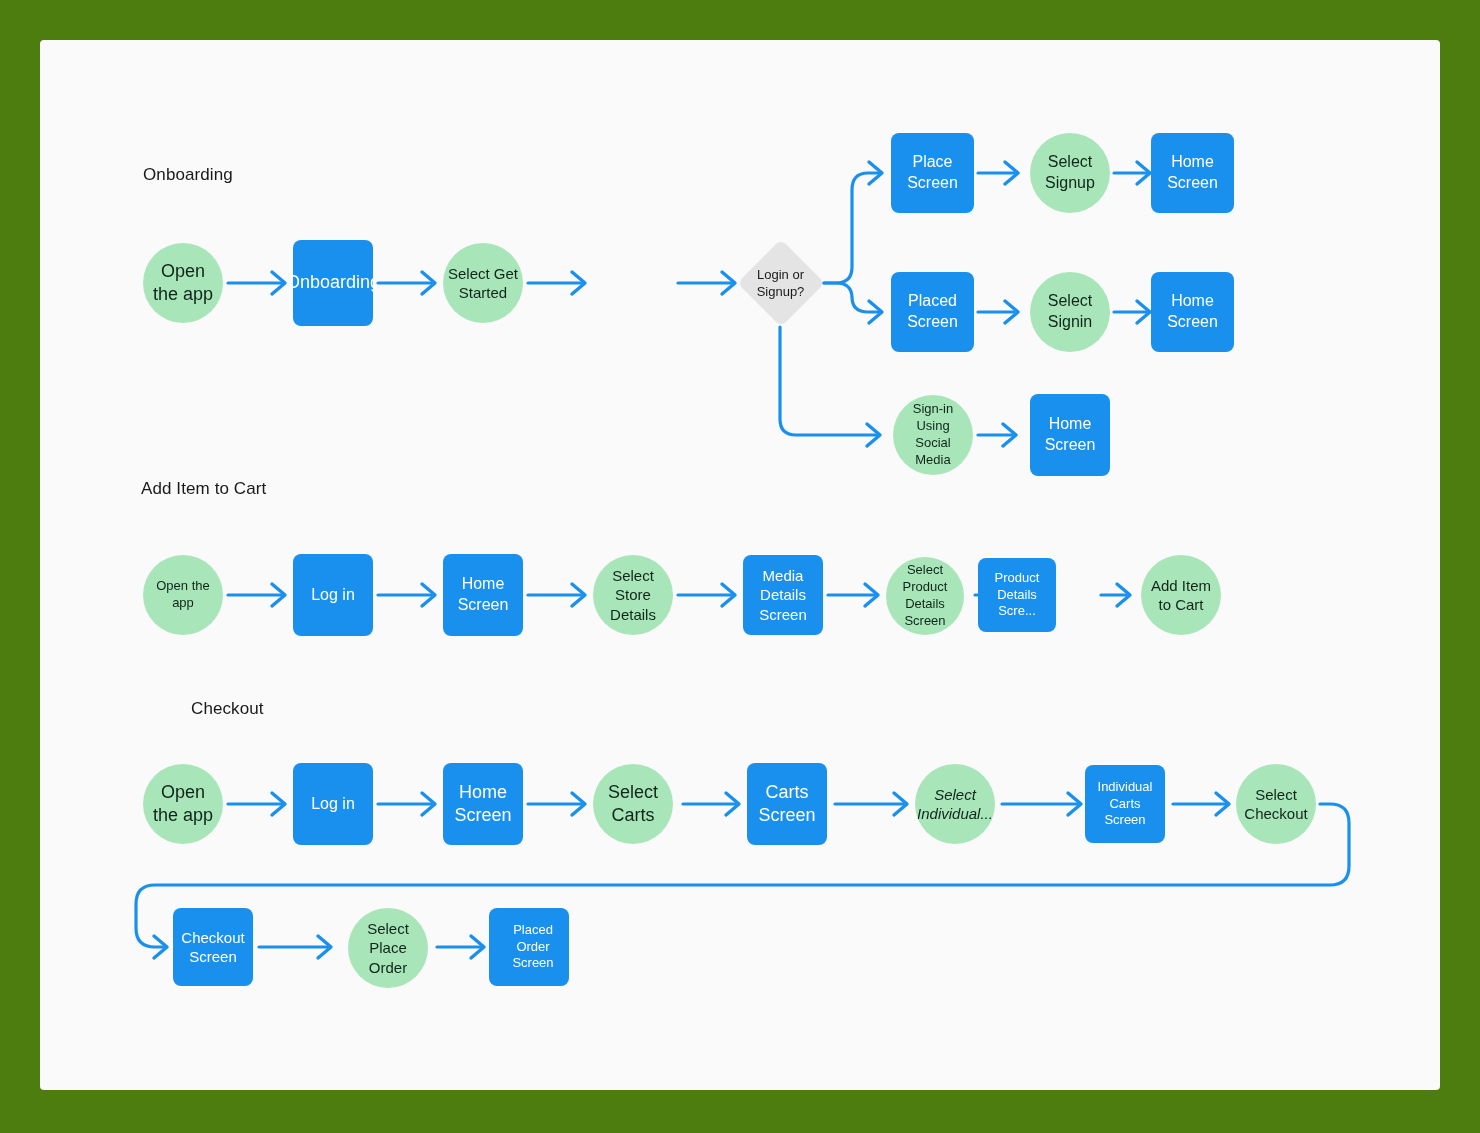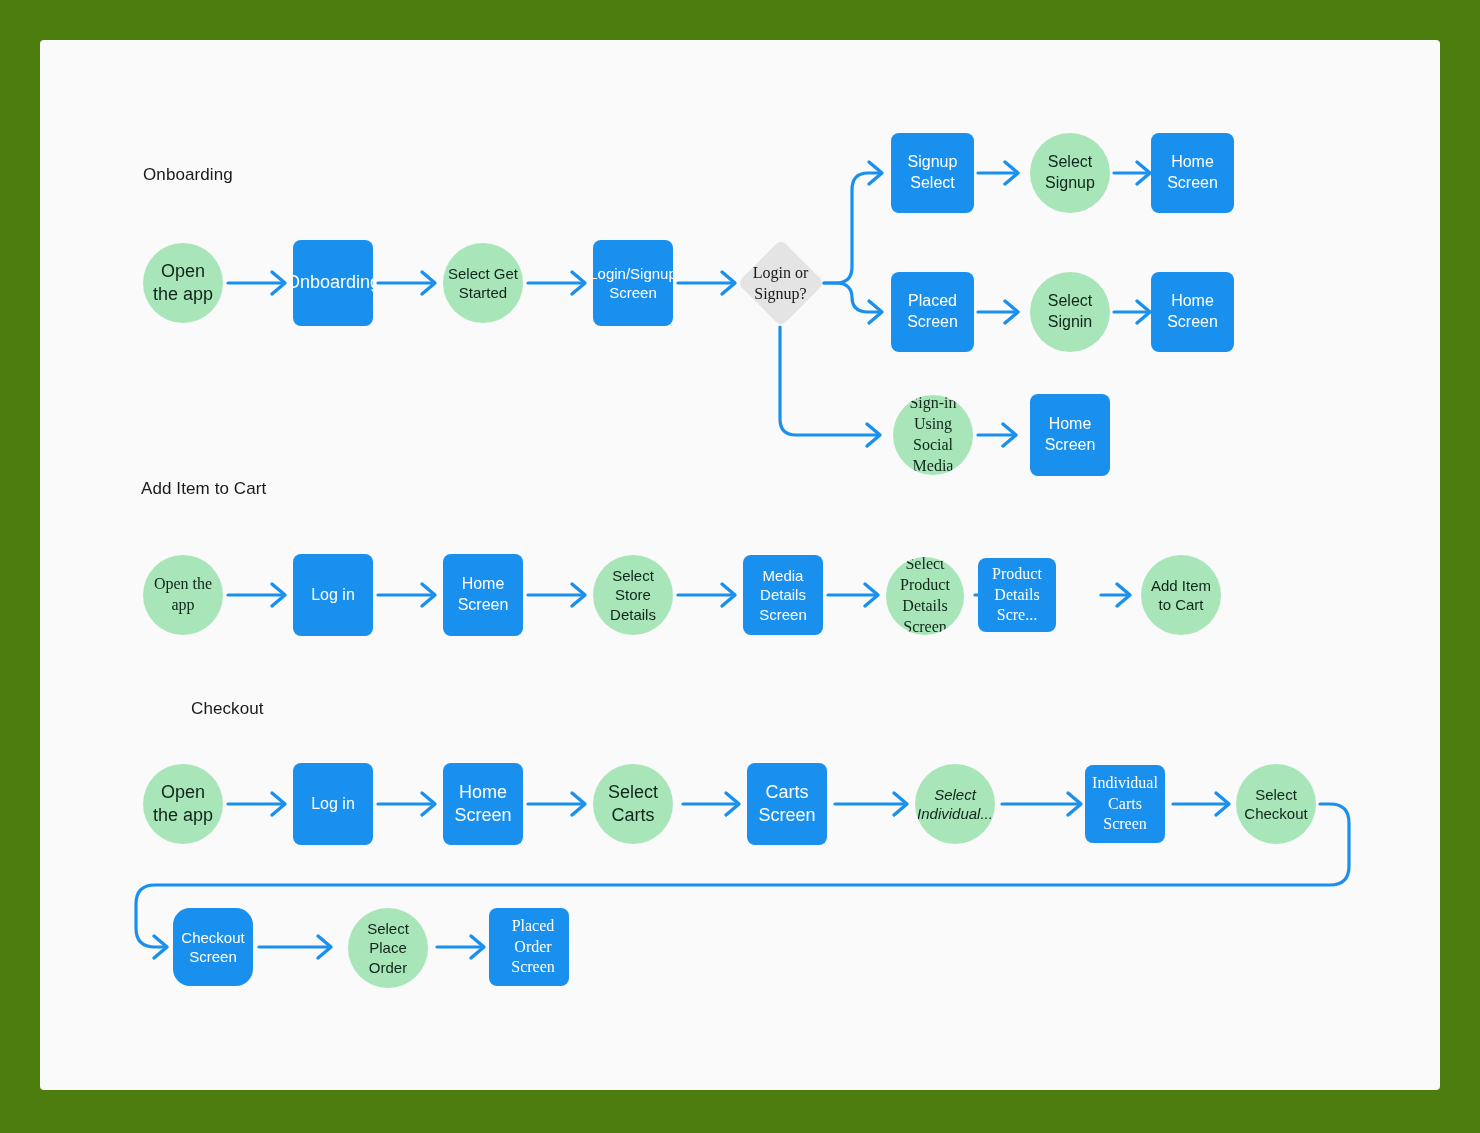--- a/index.html
+++ b/index.html
@@ -79,21 +79,21 @@
     z-index: 0;
   }
   .diamond-label {
     position: relative;
     z-index: 1;
     line-height: 1.32;
   }
   .t18 { font-size: 18px; }
   .t16 { font-size: 16px; }
   .t12 { font-size: 15px; }
-  .t11 { font-size: 16px; font-family: Liberation Serif, serif; }
+  .t11 { font-size: 13px; }
 </style>
 </head>
 <body>
 
 <div id="root">
   <div class="canvas"></div>
 
   <svg class="edges" viewBox="0 0 1480 1133">
     <g fill="none" stroke="#1a90ee" stroke-width="3.2" stroke-linecap="round" stroke-linejoin="round">
 
@@ -229,28 +229,27 @@
   <div class="section-title" style="left:143px; top:165px;">Onboarding</div>
   <div class="section-title" style="left:141px; top:479px;">Add Item to Cart</div>
   <div class="section-title" style="left:151px; top:699px;margin-left:40px;">Checkout</div>
 
   <div class="node circle t18" style="left:143px; top:243px; width:80px; height:80px;">Open the app</div>
 
   <div class="node box t18" style="left:293px; top:240px; width:80px; height:86px;">Onboarding</div>
 
   <div class="node circle t12" style="left:443px; top:243px; width:80px; height:80px;">Select Get Started</div>
 
-  <div class="node box t12" style="left:593px; top:240px; width:80px; height:86px;">Login/Signup Screen</div>
 
   <div class="node diamond-wrap t11" style="left:737px; top:239px; width:87px; height:88px;">
     <span class="diamond-shape"></span>
     <span class="diamond-label">Login or Signup?</span>
   </div>
 
-  <div class="node box t16" style="left:891px; top:133px; width:83px; height:80px;">Signup Select</div>
+  <div class="node box t16" style="left:891px; top:133px; width:83px; height:80px;">Place Screen</div>
 
   <div class="node circle t16" style="left:1030px; top:133px; width:80px; height:80px;">Select Signup</div>
 
   <div class="node box t16" style="left:1151px; top:133px; width:83px; height:80px;">Home Screen</div>
 
   <div class="node box t16" style="left:891px; top:272px; width:83px; height:80px;">Placed Screen</div>
 
   <div class="node circle t16" style="left:1030px; top:272px; width:80px; height:80px;">Select Signin</div>
 
   <div class="node box t16" style="left:1151px; top:272px; width:83px; height:80px;">Home Screen</div>
@@ -284,18 +283,18 @@
   <div class="node circle t18" style="left:593px; top:764px; width:80px; height:80px;">Select Carts</div>
 
   <div class="node box t18" style="left:747px; top:763px; width:80px; height:82px;">Carts Screen</div>
 
   <div class="node circle t12" style="left:915px; top:764px; width:80px; height:80px;font-style:italic;">Select Individual...</div>
 
   <div class="node box t11" style="left:1085px; top:765px; width:80px; height:78px;">Individual Carts Screen</div>
 
   <div class="node circle t12" style="left:1236px; top:764px; width:80px; height:80px;">Select Checkout</div>
 
-  <div class="node box t12" style="left:173px; top:908px; width:80px; height:78px;border-radius:17px;">Checkout Screen</div>
+  <div class="node box t12" style="left:173px; top:908px; width:80px; height:78px;">Checkout Screen</div>
 
   <div class="node circle t12" style="left:348px; top:908px; width:80px; height:80px;">Select Place Order</div>
 
   <div class="node box t11" style="left:489px; top:908px; width:80px; height:78px;padding-left:12px;">Placed Order Screen</div>
 </div>
 
 </body></html>

